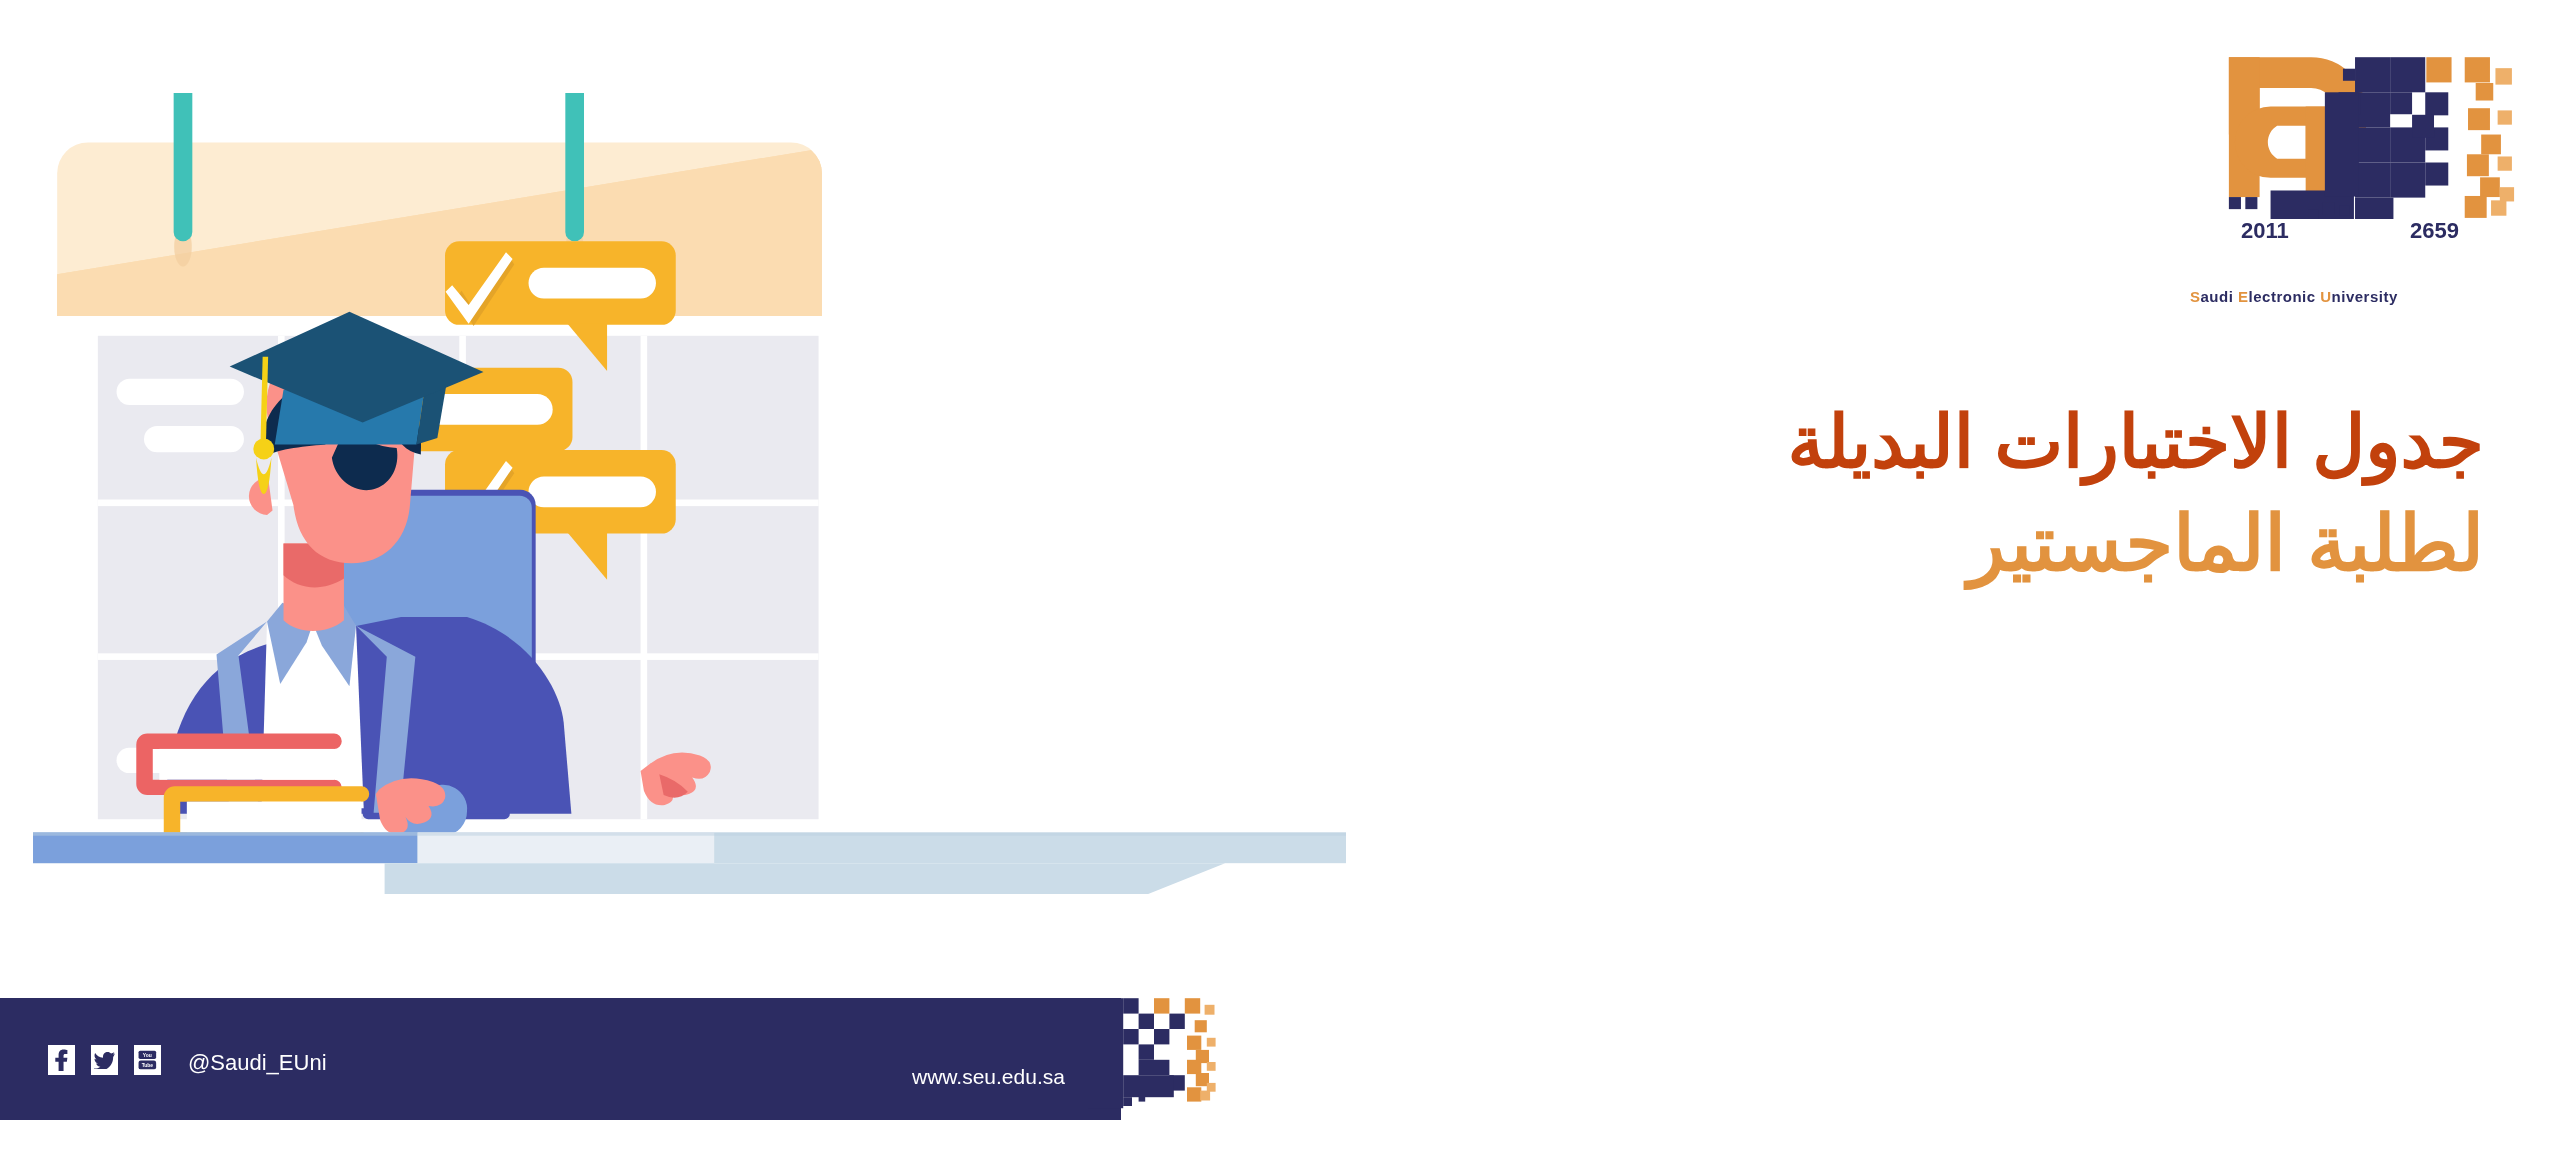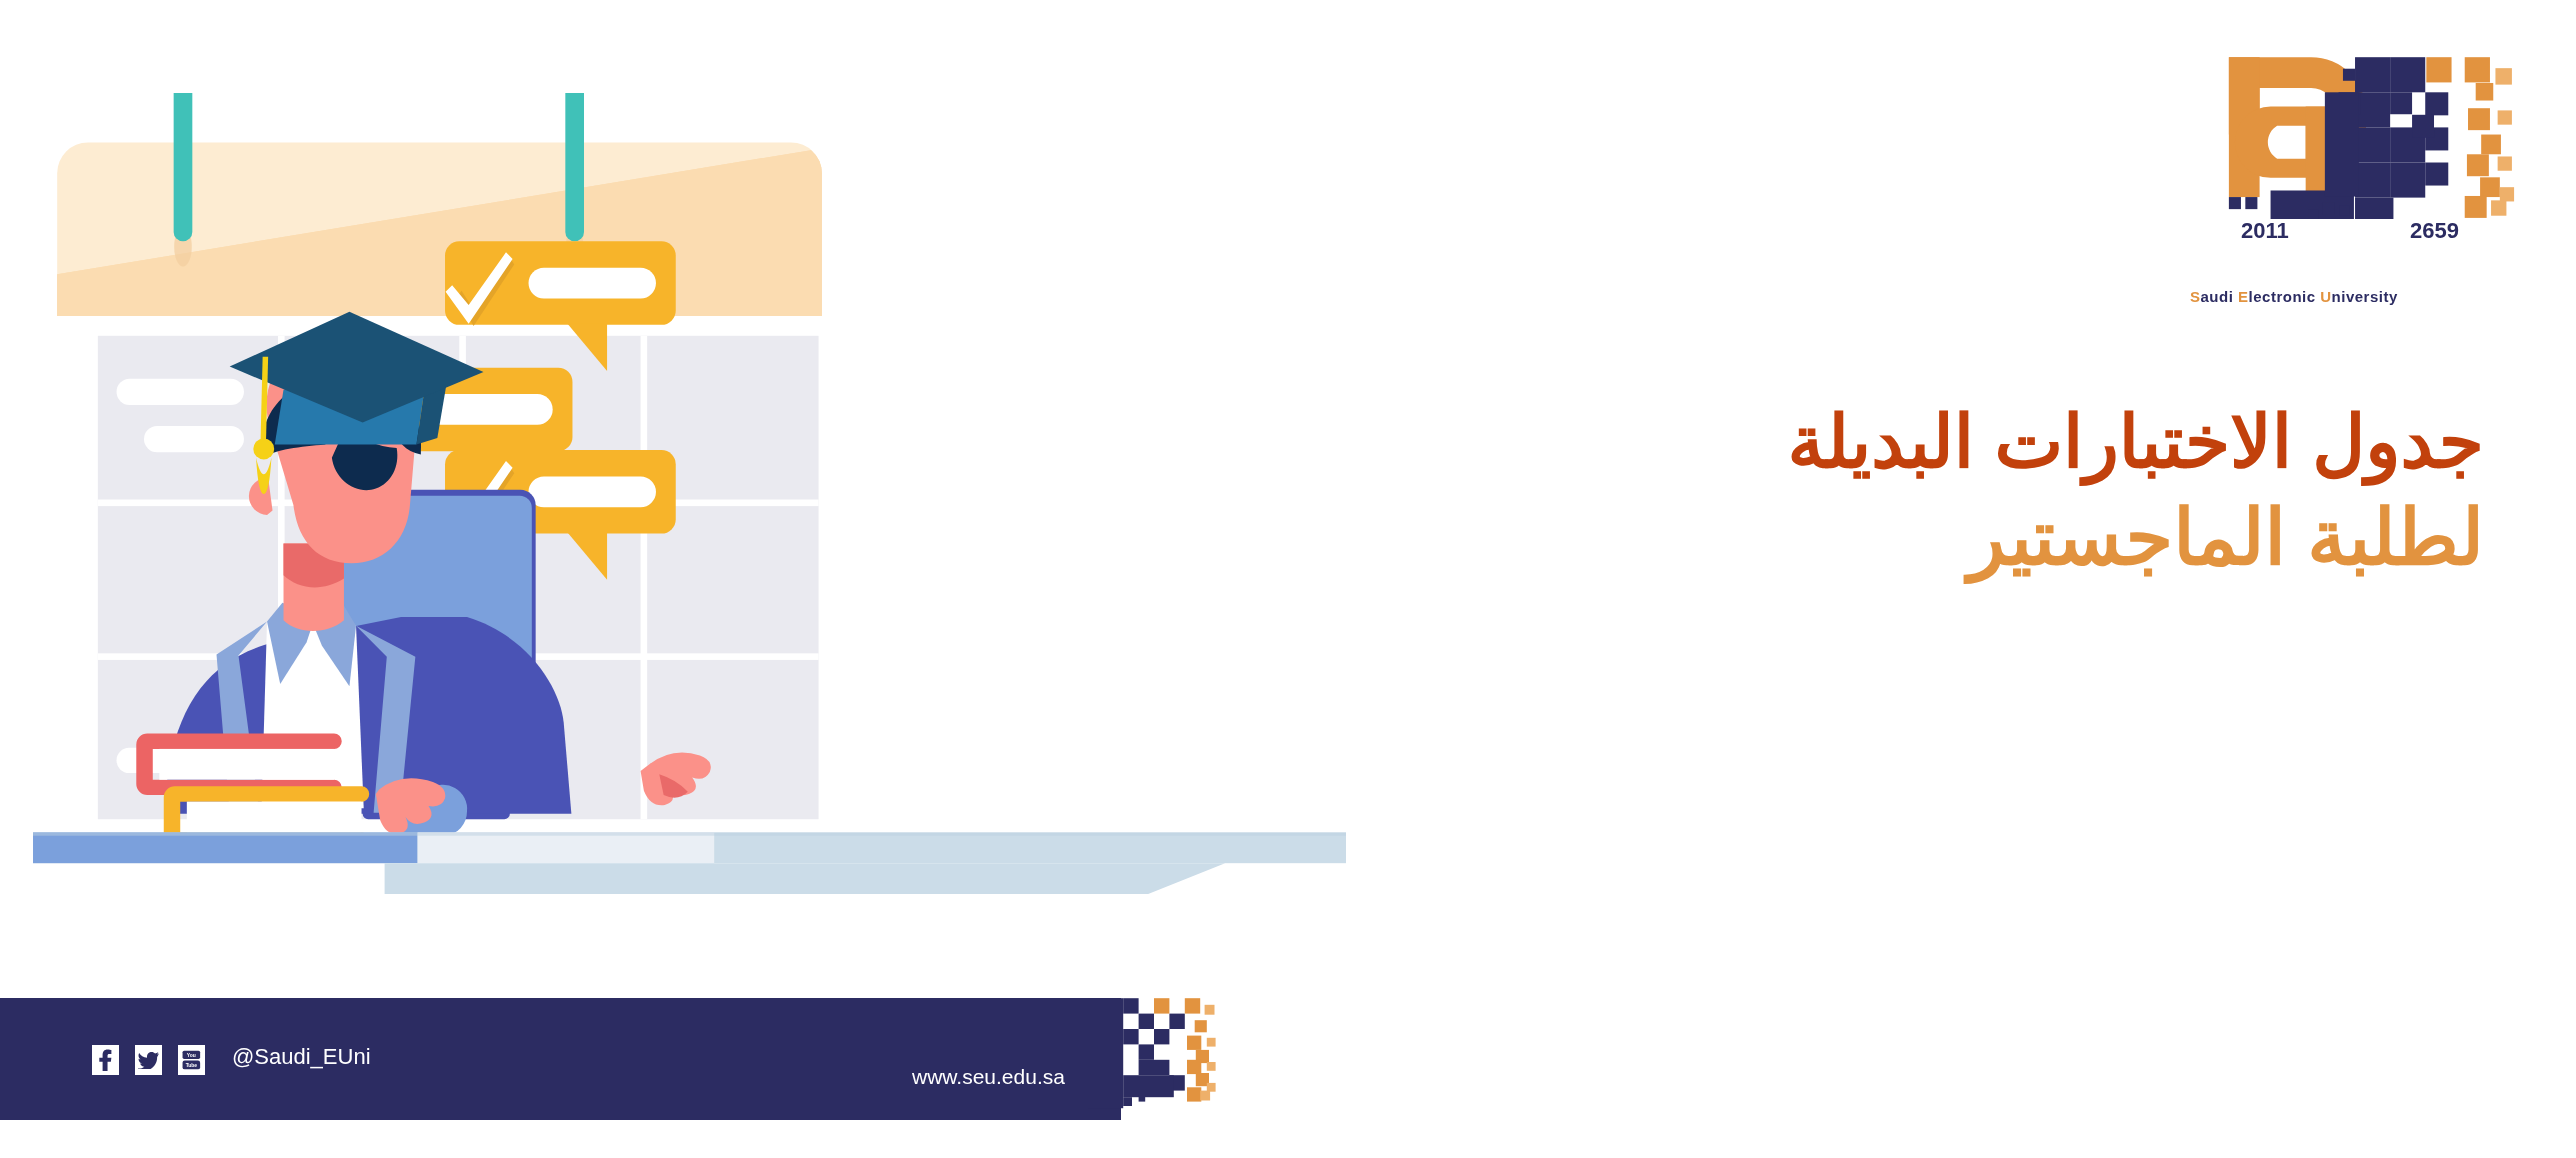--- a/index.html
+++ b/index.html
@@ -36,39 +36,39 @@
   #logo .en-name .hl{color:#e2933f;}
 
   
   #headline{position:absolute;right:92px;top:401px;width:1429px;text-align:right;direction:rtl;}
   .h-line1{
     font-size:73px;font-weight:bold;color:#c2410c;line-height:82px;
     letter-spacing:-1.1px;white-space:nowrap;
   }
   .h-line2{
     font-size:77px;font-weight:bold;color:#e2933f;line-height:93px;
-    letter-spacing:-1.1px;white-space:nowrap;margin-top:8px;
+    letter-spacing:-1.1px;white-space:nowrap;margin-top:14px;
   }
   .h-sub{
     font-size:42px;color:#5f5f5f;line-height:53px;margin-top:18.7px;
     white-space:nowrap;font-weight:normal;
   }
 
   
   #illus{position:absolute;left:0px;top:93px;width:1346px;height:835px;}
   #illus svg{display:block;width:1346px;height:835px;}
 
   
   #footer{position:absolute;left:0;top:998px;width:1264px;height:122px;}
   #footer .bar{
     position:absolute;left:0;top:0;width:1121px;height:122px;background:#2c2c62;
   }
   #footer svg.pixels{position:absolute;left:1088px;top:-2.2px;width:176px;height:132px;}
   #footer .social{
-    position:absolute;left:48px;top:47px;display:flex;align-items:flex-start;gap:16px;margin-left:44px;
+    position:absolute;left:48px;top:47px;display:flex;align-items:flex-end;gap:16px;
   }
   #footer .sq{
     width:27px;height:30px;background:#ffffff;display:flex;align-items:center;
     justify-content:center;
   }
   #footer .sq svg{display:block;}
   #footer .handle{
     margin-left:11px;color:#ffffff;font-size:22px;line-height:24px;white-space:nowrap;
   }
   #footer .site{

